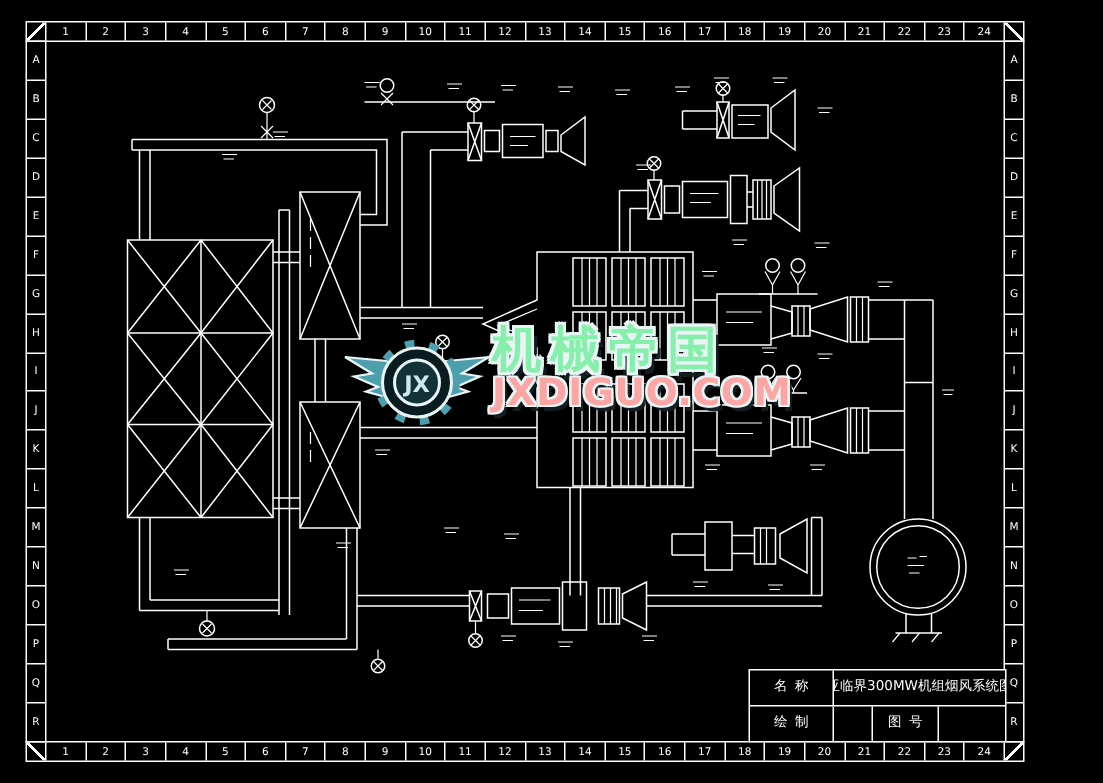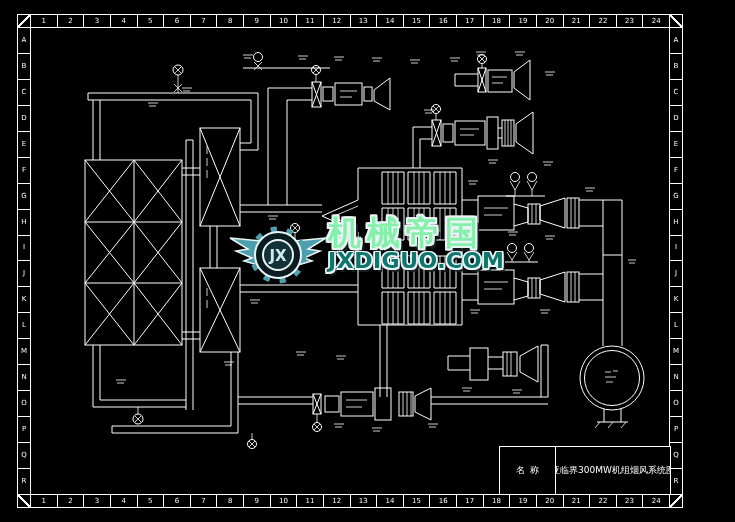--- a/index.html
+++ b/index.html
@@ -45,22 +45,22 @@
   .tb-name{font-size:9px;}
   
   .watermark{position:absolute;left:200px;top:216px;width:335px;height:78px;z-index:2;}
   .wm-logo{position:absolute;left:26px;top:0;}
   .wm-text{position:absolute;left:128px;top:0;}
   .brand-cn{font-size:33px;font-weight:bold;letter-spacing:6px;line-height:1.0;
     color:#86efac;
     text-shadow:2px 0 0 #e9f4f5,-2px 0 0 #e9f4f5,0 2px 0 #e9f4f5,0 -2px 0 #e9f4f5,
                 2px 2px 0 #e9f4f5,-2px -2px 0 #e9f4f5,2px -2px 0 #e9f4f5,-2px 2px 0 #e9f4f5,
                 4px 5px 0 rgba(20,30,32,.95);}
-  .brand-url{font-size:22px;font-weight:bold;letter-spacing:.5px;line-height:1.05;
-    color:#0f766e;
+  .brand-url{font-size:25px;font-weight:bold;letter-spacing:.5px;line-height:1.05;
+    color:#fca5a5;
     text-shadow:1.5px 0 0 #e9f4f5,-1.5px 0 0 #e9f4f5,0 1.5px 0 #e9f4f5,0 -1.5px 0 #e9f4f5,
                 1.5px 1.5px 0 #e9f4f5,-1.5px -1.5px 0 #e9f4f5,1.5px -1.5px 0 #e9f4f5,-1.5px 1.5px 0 #e9f4f5,
                 3px 4px 0 rgba(20,30,32,.95);}
 </style>
 </head>
 <body>
 
 <div class="stage">
 
   <svg class="art" width="735" height="522" viewBox="0 0 735 522">
@@ -359,20 +359,26 @@
         <div class="cell">Q</div>
         <div class="cell">R</div>
       </div>
   </div>
 
   <div class="title-block">
     <div class="tb-row">
       <div class="tb-cell tb-w56 tb-label">名称</div>
       <div class="tb-cell tb-grow tb-name">亚临界300MW机组烟风系统图</div>
     </div>
+    <div class="tb-row">
+      <div class="tb-cell tb-w56 tb-label">绘制</div>
+      <div class="tb-cell tb-w27"></div>
+      <div class="tb-cell tb-w44 tb-label">图号</div>
+      <div class="tb-cell tb-grow"></div>
+    </div>
   </div>
 
   <div class="watermark">
     <svg class="wm-logo" width="104" height="78" viewBox="0 0 104 78">
       <polygon points="46,26 4,22 22,33 10,35 26,42 18,45 32,49 46,50" fill="#4d9fae" stroke="#e9f4f5" stroke-width="1.5"></polygon>
       <polygon points="58,26 100,22 82,33 94,35 78,42 86,45 72,49 58,50" fill="#4d9fae" stroke="#e9f4f5" stroke-width="1.5"></polygon>
       <circle cx="52" cy="39" r="25" fill="none" stroke="#4d9fae" stroke-width="7" stroke-dasharray="6 9.7"></circle>
       <circle cx="52" cy="39" r="23" fill="#0a1c20" stroke="#e9f4f5" stroke-width="2"></circle>
       <circle cx="52" cy="39" r="15" fill="#123238" stroke="#e9f4f5" stroke-width="2"></circle>
       <text x="52" y="45" text-anchor="middle" font-size="15" font-weight="bold" fill="#cde9ec" stroke="none" font-family="DejaVu Sans, sans-serif">JX</text>

